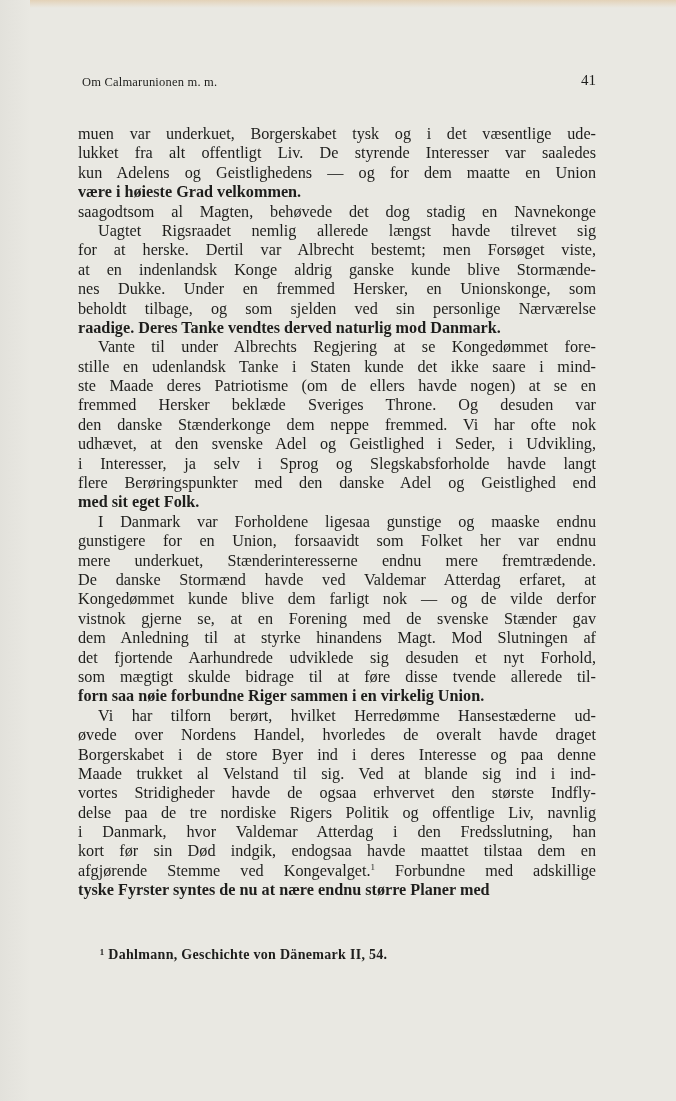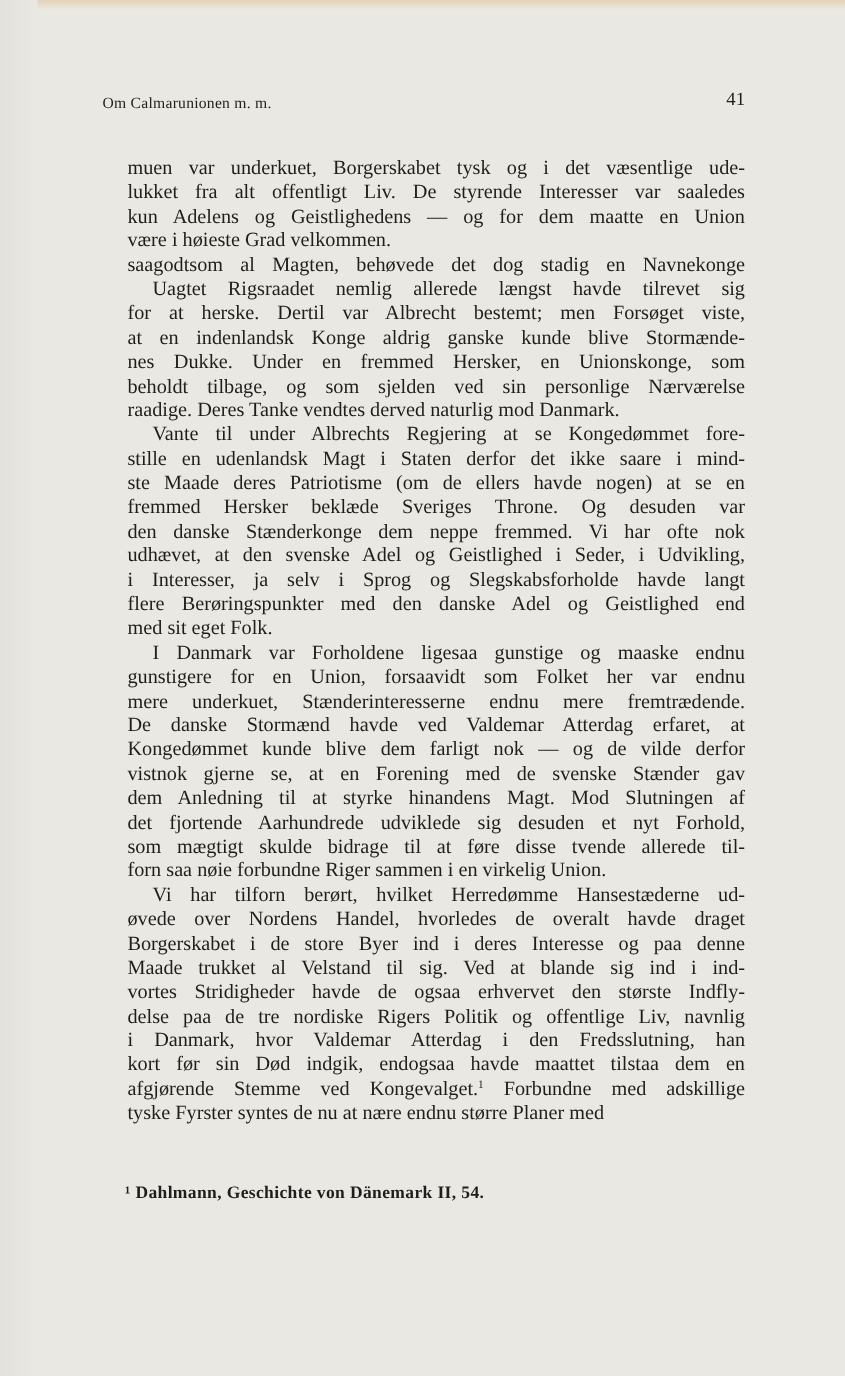--- a/index.html
+++ b/index.html
@@ -30,23 +30,22 @@
     }
     .body-text {
       position: absolute; top: 125px; left: 78px; width: 518px;
       font-size: 16.2px; line-height: 19.4px;
       text-align: justify;
     }
     .body-text .line {
       display: block; white-space: nowrap;
       text-align: justify; text-align-last: justify;
       height: 19.4px;
-      margin-left: 24px;
     }
-    .body-text .line.last { text-align-last: left; }
+    .body-text .line.last { text-align-last: left; font-weight: bold; }
     .body-text .line.indent { padding-left: 20px; }
     .footnote {
       position: absolute; top: 947px; left: 100px;
       font-size: 14px; font-weight: bold; letter-spacing: 0.3px;
     }
     sup { font-size: 9px; vertical-align: 6px; line-height: 0; }
   </style>
 </head>
 <body>
 
@@ -69,21 +68,21 @@
       <span class="line">saagodtsom al Magten, behøvede det dog stadig en Navnekonge</span>
       <span class="line indent">Uagtet Rigsraadet nemlig allerede længst havde tilrevet sig</span>
       <span class="line">for at herske. Dertil var Albrecht bestemt; men Forsøget viste,</span>
       <span class="line">at en indenlandsk Konge aldrig ganske kunde blive Stormænde-</span>
       <span class="line">nes Dukke. Under en fremmed Hersker, en Unionskonge, som</span>
       <span class="line">beholdt tilbage, og som sjelden ved sin personlige Nærværelse</span>
       <span class="line last">raadige. Deres Tanke vendtes derved naturlig mod Danmark.</span>
     </div>
     <div>
       <span class="line indent">Vante til under Albrechts Regjering at se Kongedømmet fore-</span>
-      <span class="line">stille en udenlandsk Magt i Staten derfor det ikke saare i mind-</span>
+      <span class="line">stille en udenlandsk Tanke i Staten kunde det ikke saare i mind-</span>
       <span class="line">ste Maade deres Patriotisme (om de ellers havde nogen) at se en</span>
       <span class="line">fremmed Hersker beklæde Sveriges Throne. Og desuden var</span>
       <span class="line">den danske Stænderkonge dem neppe fremmed. Vi har ofte nok</span>
       <span class="line">udhævet, at den svenske Adel og Geistlighed i Seder, i Udvikling,</span>
       <span class="line">i Interesser, ja selv i Sprog og Slegskabsforholde havde langt</span>
       <span class="line">flere Berøringspunkter med den danske Adel og Geistlighed end</span>
       <span class="line last">med sit eget Folk.</span>
     </div>
     <div>
       <span class="line indent">I Danmark var Forholdene ligesaa gunstige og maaske endnu</span>

